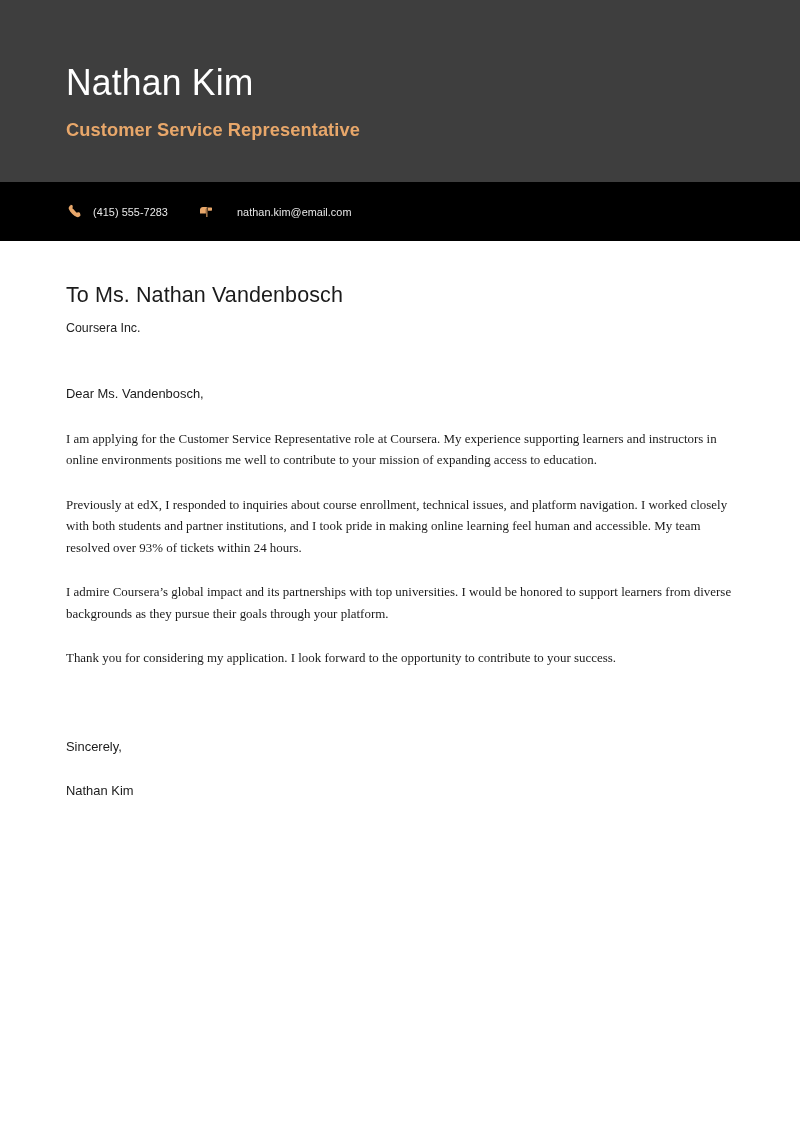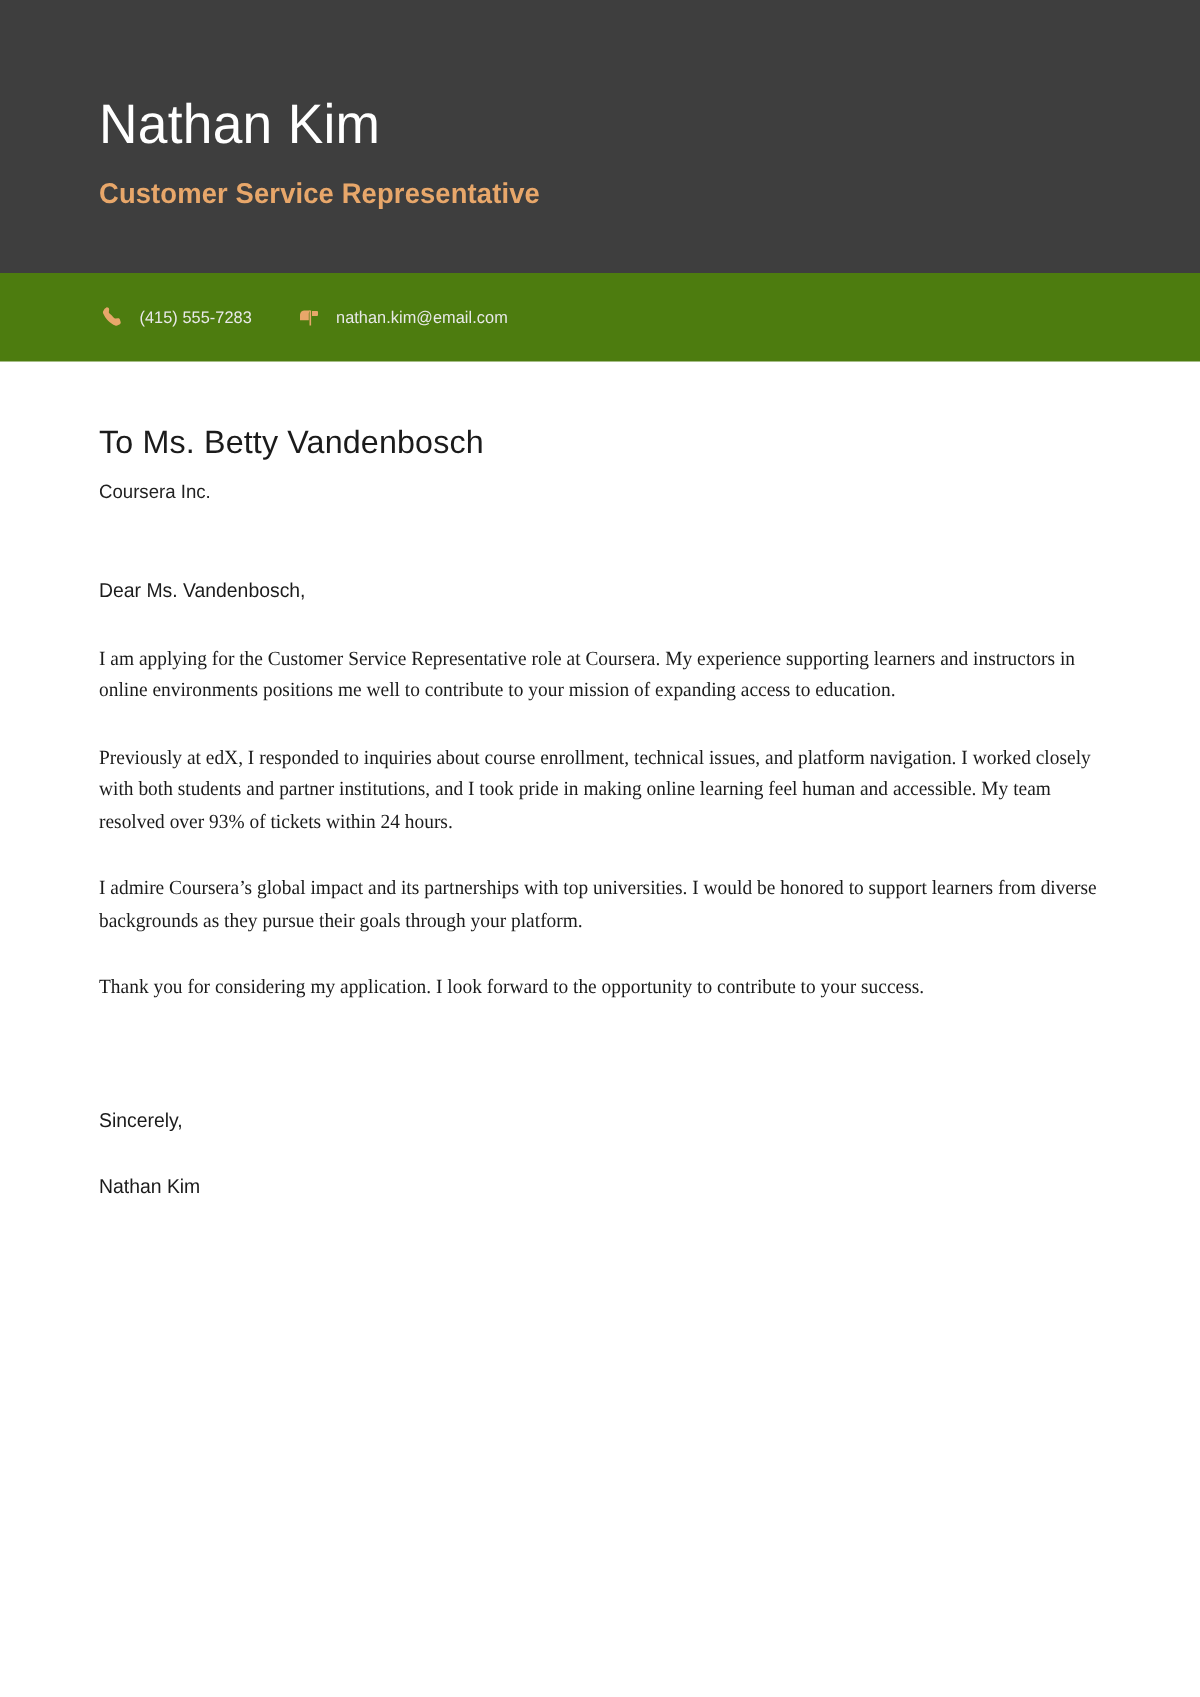--- a/index.html
+++ b/index.html
@@ -62,36 +62,36 @@
     transform-origin: left center;
   }
 
   
   .contact-strip {
     position: absolute;
     left: 0;
     top: 182px;
     width: 800px;
     height: 59px;
-    background: #4d7c0f;
+    background: #000000;
     display: flex;
     align-items: center;
     box-sizing: border-box;
     padding-left: 66px;
   }
   .contact-item {
     display: flex;
     align-items: center;
     height: 100%;
   }
   .contact-item + .contact-item {
     margin-left: 0;
   }
   .ci-phone { width: 131px; }
-  .ci-email { width: 180px; }
+  .ci-email { width: 180px; gap: 13px; }
   .contact-icon {
     width: 17px;
     height: 17px;
     flex: 0 0 17px;
     display: flex;
     align-items: center;
     justify-content: center;
     margin-right: 10px;
   }
   .contact-icon svg { display: block; }
@@ -216,21 +216,21 @@
       </span>
       <span class="contact-text">nathan.kim@email.com</span>
     </div>
 
 
   </div>
 
   <div class="letter-body">
 
     <div class="recipient-block">
-      <div class="recipient-name">To Ms. Betty Vandenbosch</div>
+      <div class="recipient-name">To Ms. Nathan Vandenbosch</div>
       <div class="recipient-company">Coursera Inc.</div>
     </div>
 
     <div class="salutation">Dear Ms. Vandenbosch,</div>
 
     <div class="body-paragraphs">
       <p class="body-paragraph">I am applying for the Customer Service Representative role at Coursera. My experience supporting learners and instructors in online environments positions me well to contribute to your mission of expanding access to education.</p>
       <p class="body-paragraph">Previously at edX, I responded to inquiries about course enrollment, technical issues, and platform navigation. I worked closely with both students and partner institutions, and I took pride in making online learning feel human and accessible. My team resolved over 93% of tickets within 24 hours.</p>
       <p class="body-paragraph">I admire Coursera’s global impact and its partnerships with top universities. I would be honored to support learners from diverse backgrounds as they pursue their goals through your platform.</p>
       <p class="body-paragraph">Thank you for considering my application. I look forward to the opportunity to contribute to your success.</p>

